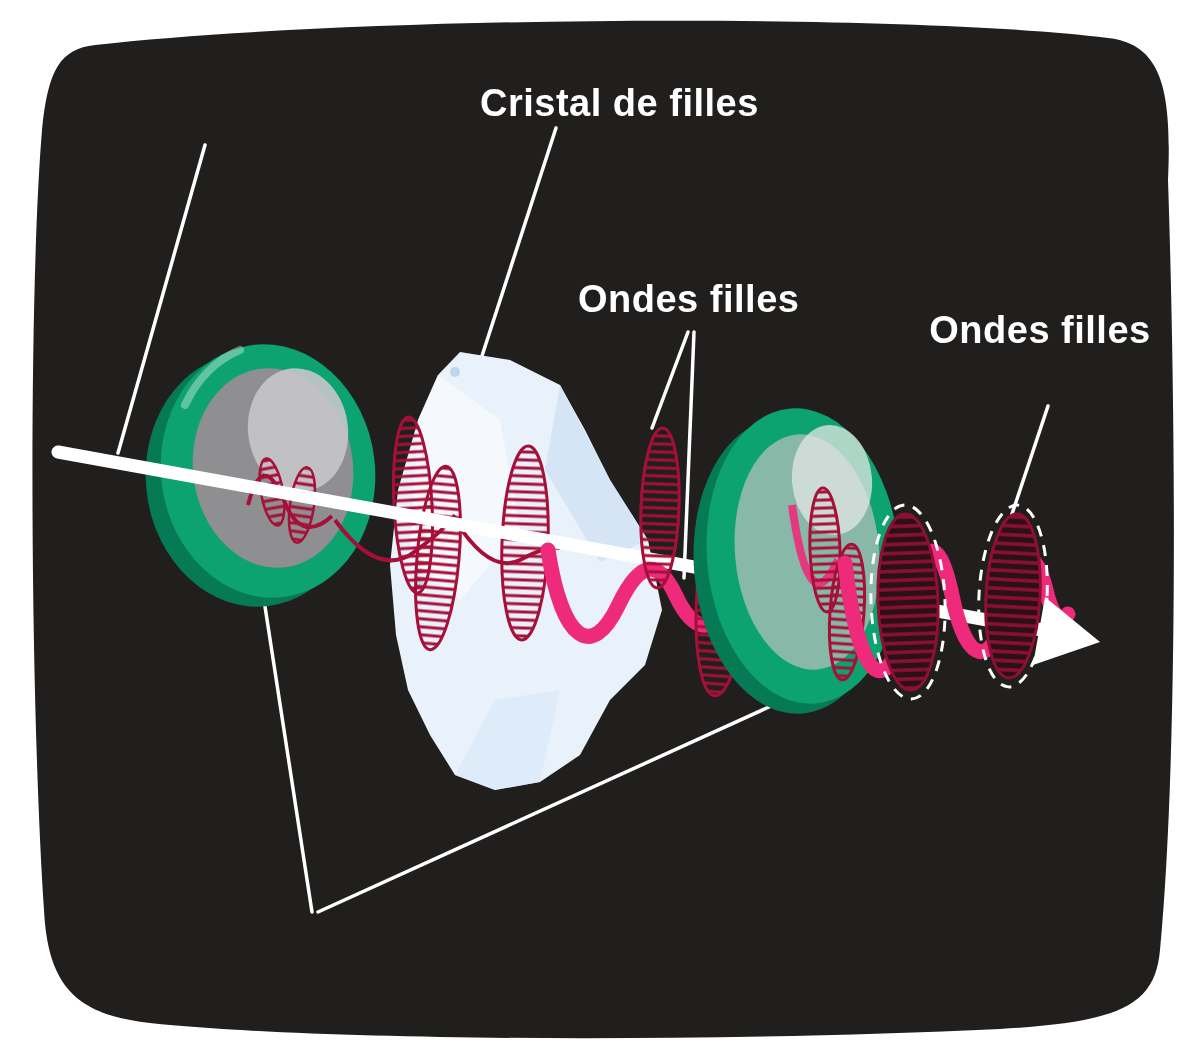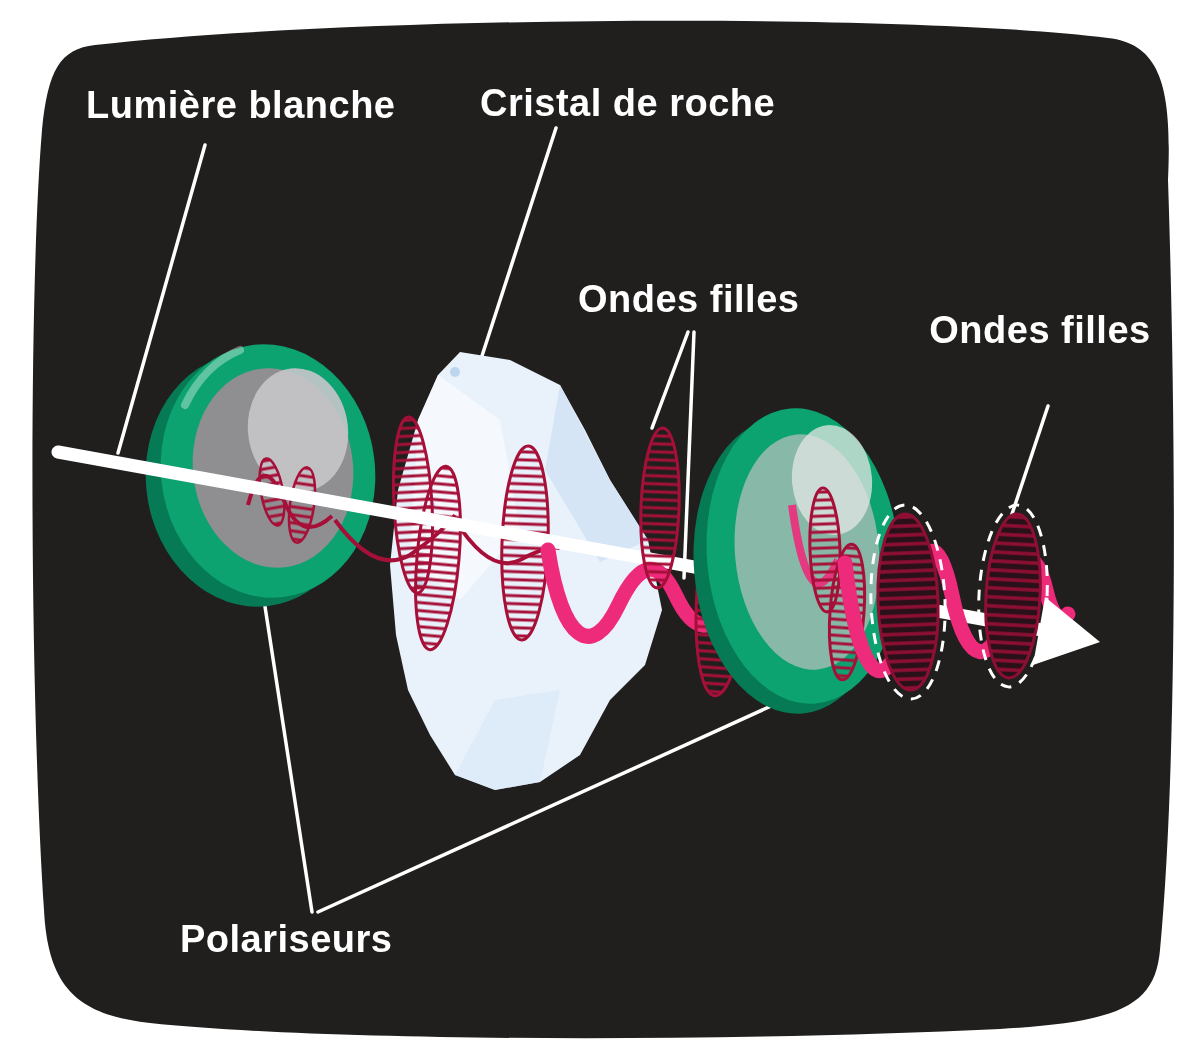--- a/index.html
+++ b/index.html
@@ -110,20 +110,18 @@
   <polygon points="1100,642 1045,597 1033,665" fill="#ffffff"></polygon>
 
   <g>
     <ellipse cx="908" cy="602" rx="30" ry="88" transform="rotate(-2 908 602)" fill="url(#hatchDark)" stroke="#8e0f33" stroke-width="3"></ellipse>
     <ellipse cx="908" cy="602" rx="37" ry="97" transform="rotate(-2 908 602)" fill="none" stroke="#ffffff" stroke-width="3" stroke-dasharray="11 9"></ellipse>
     <ellipse cx="1013" cy="596" rx="27" ry="82" transform="rotate(3 1013 596)" fill="url(#hatchDark)" stroke="#8e0f33" stroke-width="3"></ellipse>
     <ellipse cx="1013" cy="596" rx="34" ry="91" transform="rotate(3 1013 596)" fill="none" stroke="#ffffff" stroke-width="3" stroke-dasharray="11 9"></ellipse>
   </g>
 </svg>
 
-  <div class="label" id="lbl-lumiere">Lumière blanche</div>
-  <div class="label" id="lbl-cristal">Cristal de roche</div>
+  <div class="label" id="lbl-cristal">Cristal de filles</div>
   <div class="label" id="lbl-ondes">Ondes filles</div>
   <div class="label center" id="lbl-retard">
     <span>Ondes filles</span><br>
   </div>
-  <div class="label" id="lbl-polar">Polariseurs</div>
 </div>
 
 </body></html>

